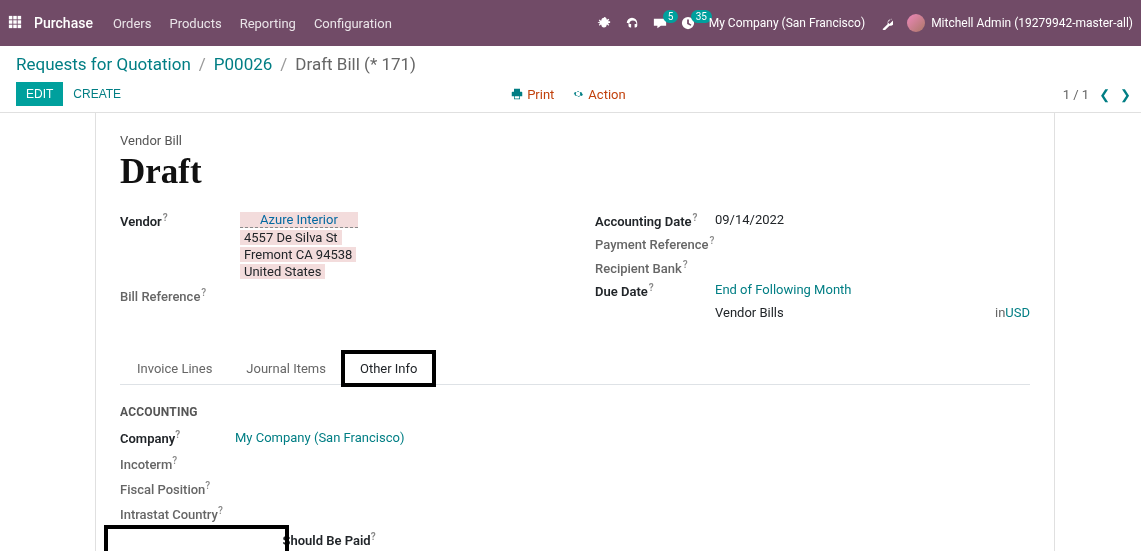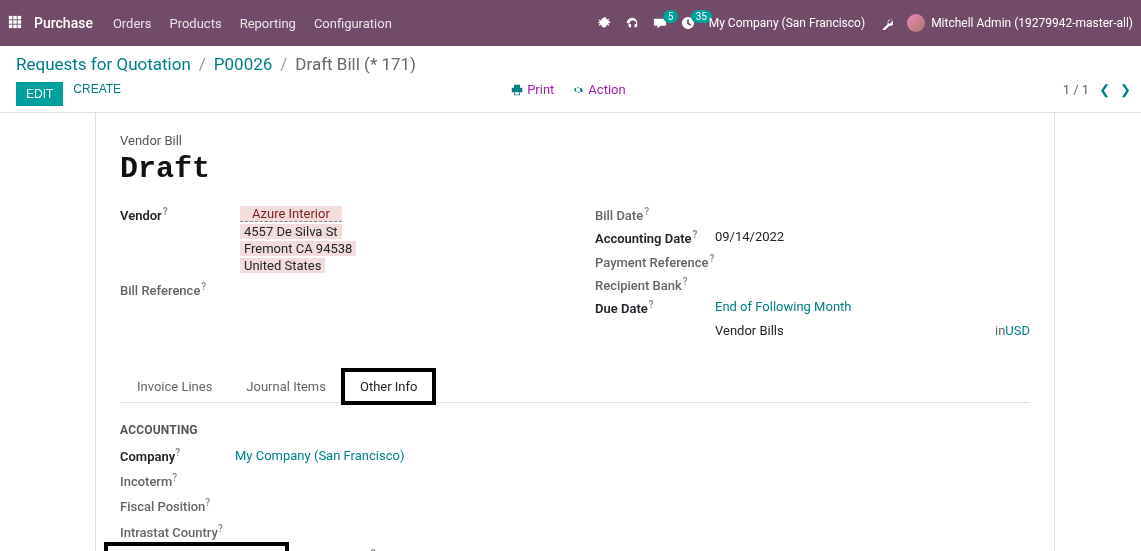--- a/index.html
+++ b/index.html
@@ -16,42 +16,42 @@
 .navbar .avatar { width: 18px; height: 18px; border-radius: 50%; background: linear-gradient(135deg,#e8b,#a76); margin-right: 6px; }
 .navbar .user-text { font-size: 12px; }
 
 
 .control-bar { padding: 8px 10px 0 16px; }
 .breadcrumb { display: flex; align-items: center; font-size: 17px; color: #888; margin-bottom: 8px; }
 .breadcrumb a { color: #017e84; text-decoration: none; }
 .breadcrumb .sep { margin: 0 8px; color: #999; }
 .breadcrumb .curr { color: #666; }
 
-.actions-row { display: flex; align-items: flex-start; }
+.actions-row { display: flex; align-items: center; }
 .btn-edit { background: #00A09D; color: #fff; padding: 5px 10px; border: none; font-size: 12px; margin-right: 10px; cursor: pointer; }
 .btn-create { background: transparent; color: #017e84; border: none; font-size: 12px; cursor: pointer; }
 .toolbar-center { margin-left: 390px; display:flex; gap:18px;}
-.toolbar-btn { color: #a21caf; cursor: pointer; font-size: 13px; display:inline-flex; align-items:center;}
+.toolbar-btn { color: #c2410c; cursor: pointer; font-size: 13px; display:inline-flex; align-items:center;}
 .pager-area { margin-left: auto; display: flex; align-items: center; gap: 10px; font-size: 13px; color: #666; }
 .pager-area .chev { color: #017e84; cursor: pointer; }
 
 
 .sheet-wrap { margin-top: 6px; border-top: 1px solid #e0e0e0; padding: 0; }
 .sheet { background: #fff; width: 960px; margin: 0 auto 0 95px; border: 1px solid #e0e0e0; border-top: none; min-height: 460px; padding: 20px 24px 0 24px; position: relative; }
 .doc-type { color: #555; font-size: 13px; margin-bottom: 4px; }
-.doc-state { font-family: Liberation Mono, monospace; font-size: 30px; font-weight: 600; color: #111; margin-bottom: 20px; }
+.doc-state { font-family: Liberation Serif, serif; font-size: 35px; font-weight: 600; color: #111; margin-bottom: 20px; }
 
 .two-col { display: flex; gap: 40px; }
 .col { flex: 1; }
 .field-row { display: flex; align-items: flex-start; margin-bottom: 6px; font-size: 13px; }
 .field-label { width: 120px; color: #666; font-weight: 500; position:relative;}
 .field-label.strong { color: #212529; font-weight: 600; }
 .field-label .hint { color: #888; font-size: 10px; vertical-align: super; margin-left: 1px; }
 .field-value { flex: 1; color: #212529; }
-.vendor-name { background: #f3dcdc; padding: 0 12px; border-bottom: 1px dashed #888; color: #7f1d1d; cursor:pointer; display:inline-block;}
+.vendor-name { background: #f3dcdc; padding: 0 20px; border-bottom: 1px dashed #888; color: #0369a1; cursor:pointer; display:inline-block;}
 .addr-line { background: #f3dcdc; padding: 0 4px; display: inline-block; margin-top:2px;}
 .link { color: #017e84; cursor: pointer; }
 .currency-row { display: flex; gap: 0; align-items:center;}
 
 
 .tabs { display: flex; margin-top: 26px; border-bottom: 1px solid #dee2e6; }
 .tab { padding: 8px 16px; color: #666; cursor: pointer; border: 1px solid transparent; border-bottom: none; font-size:13px;}
 .tab.active { color: #212529; border: 1px solid #dee2e6; border-bottom: 1px solid #fff; margin-bottom: -1px; background: #fff; }
 .tab.highlight-box { outline: 4px solid #000; outline-offset: -2px; }
 
@@ -176,24 +176,20 @@
           </div>
         </div>
         <div class="field-row" style="margin-top:8px;">
           <div class="field-label"><span>Bill Reference</span><span class="hint">?</span></div>
           <div class="field-value"></div>
         </div>
       </div>
 
       <div class="col">
         <div class="field-row">
-          <div class="field-label"><span>Bill Date</span><span class="hint">?</span></div>
-          <div class="field-value"></div>
-        </div>
-        <div class="field-row">
           <div class="field-label strong"><span>Accounting Date</span><span class="hint">?</span></div>
           <div class="field-value">09/14/2022</div>
         </div>
         <div class="field-row">
           <div class="field-label"><span>Payment Reference</span><span class="hint">?</span></div>
           <div class="field-value"></div>
         </div>
         <div class="field-row">
           <div class="field-label"><span>Recipient Bank</span><span class="hint">?</span></div>
           <div class="field-value"></div>

